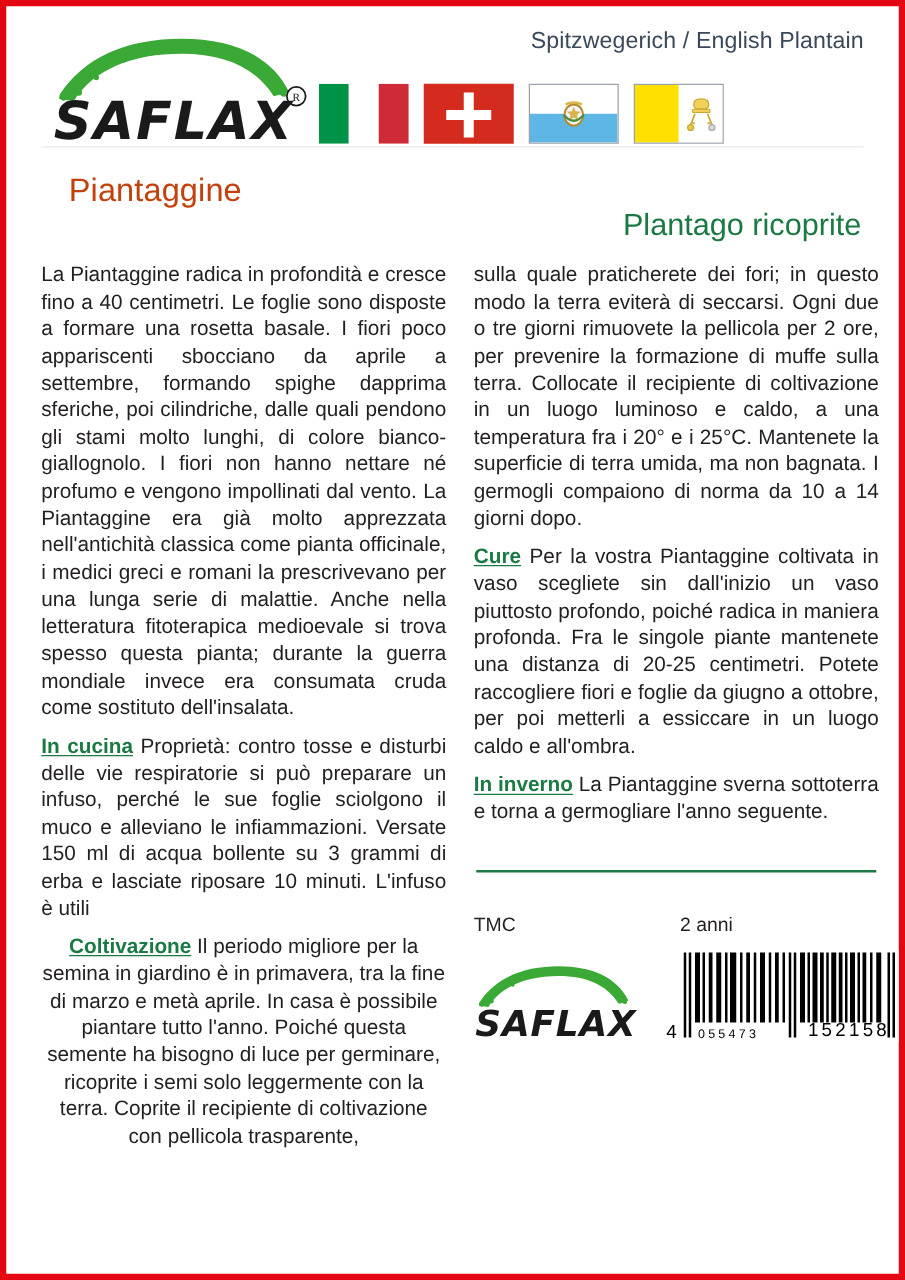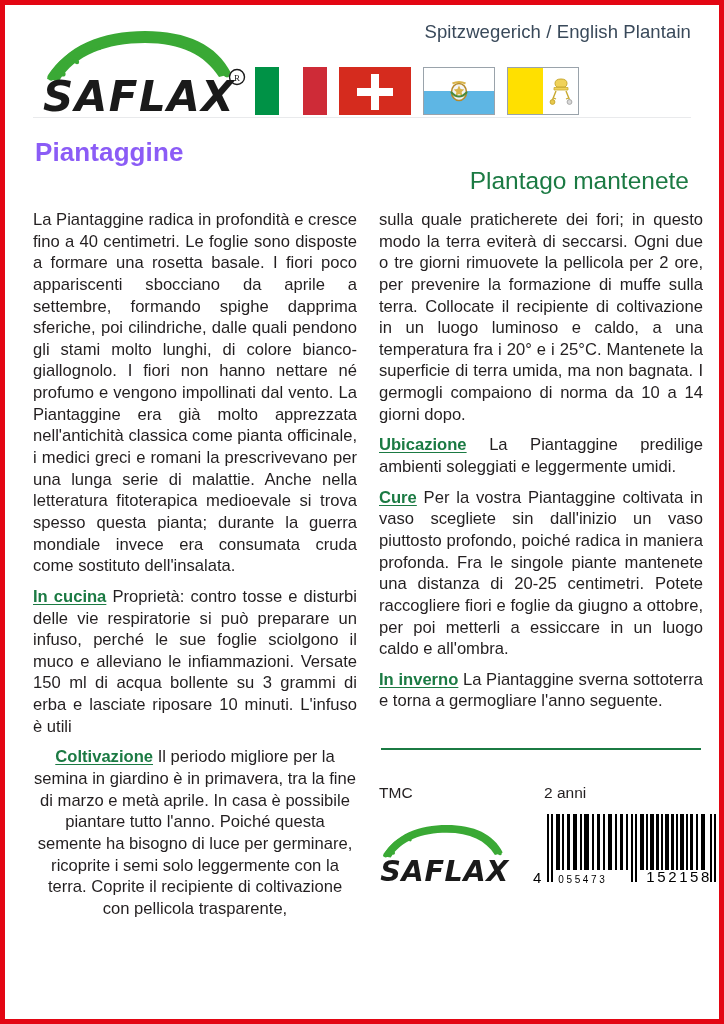--- a/index.html
+++ b/index.html
@@ -101,25 +101,25 @@
     background: #e9eaec;
   }
 
   
   .titles {
     position: relative;
     height: 86px;
   }
   .title-common {
     position: absolute;
-    left: 2px;
+    left: 22px;
     top: 14px;
     font-size: 26px;
-    font-weight: bold;
-    color: #8b5cf6;
+    font-weight: normal;
+    color: #c2410c;
     letter-spacing: 0.1px;
   }
   .title-latin {
     position: absolute;
     right: 2px;
     top: 44px;
     font-size: 24.5px;
     color: #1b7a43;
   }
 
@@ -285,40 +285,39 @@
           </i>
         </div>
 
       </div>
 
       <div class="header-rule"></div>
     </div>
 
     <div class="titles">
       <div class="title-common">Piantaggine</div>
-      <div class="title-latin">Plantago mantenete</div>
+      <div class="title-latin">Plantago ricoprite</div>
     </div>
 
     <div class="columns">
 
       <div class="col">
 
         <p>La Piantaggine radica in profondità e cresce fino a 40 centimetri. Le foglie sono disposte a formare una rosetta basale. I fiori poco appariscenti sbocciano da aprile a settembre, formando spighe dapprima sferiche, poi cilindriche, dalle quali pendono gli stami molto lunghi, di colore bianco-giallognolo. I fiori non hanno nettare né profumo e vengono impollinati dal vento. La Piantaggine era già molto apprezzata nell'antichità classica come pianta officinale, i medici greci e romani la prescrivevano per una lunga serie di malattie. Anche nella letteratura fitoterapica medioevale si trova spesso questa pianta; durante la guerra mondiale invece era consumata cruda come sostituto dell'insalata.</p>
 
         <p><span class="lead">In cucina</span><span> Proprietà: contro tosse e disturbi delle vie respiratorie si può preparare un infuso, perché le sue foglie sciolgono il muco e alleviano le infiammazioni. Versate 150 ml di acqua bollente su 3 grammi di erba e lasciate riposare 10 minuti. L'infuso è utili</span></p>
 
 
         <p class="last-para"><span class="lead">Coltivazione</span><span> Il periodo migliore per la semina in giardino è in primavera, tra la fine di marzo e metà aprile. In casa è possibile piantare tutto l'anno. Poiché questa semente ha bisogno di luce per germinare, ricoprite i semi solo leggermente con la terra.  Coprite il recipiente di coltivazione con pellicola trasparente,</span></p>
       </div>
 
       <div class="col">
 
         <p>sulla quale praticherete dei fori; in questo modo la terra eviterà di seccarsi. Ogni due o tre giorni rimuovete la pellicola per 2 ore, per prevenire la formazione di muffe sulla terra. Collocate il recipiente di coltivazione in un luogo luminoso e caldo, a una temperatura fra i 20° e i 25°C. Mantenete la superficie di terra umida, ma non bagnata. I germogli compaiono di norma da 10 a 14 giorni dopo.</p>
 
-        <p><span class="lead">Ubicazione</span><span> La Piantaggine predilige ambienti soleggiati e leggermente umidi.</span></p>
 
         <p><span class="lead">Cure</span><span> Per la vostra Piantaggine coltivata in vaso scegliete sin dall'inizio un vaso piuttosto profondo, poiché radica in maniera profonda. Fra le singole piante mantenete una distanza di 20-25 centimetri. Potete raccogliere fiori e foglie da giugno a ottobre, per poi metterli a essiccare in un luogo caldo e all'ombra.</span></p>
 
         <p><span class="lead">In inverno</span><span> La Piantaggine sverna sottoterra e torna a germogliare l'anno seguente.</span></p>
 
         <hr class="green-rule">
 
         <div class="footer-info">
           <div class="info-row">
             <span class="info-label">TMC</span>

